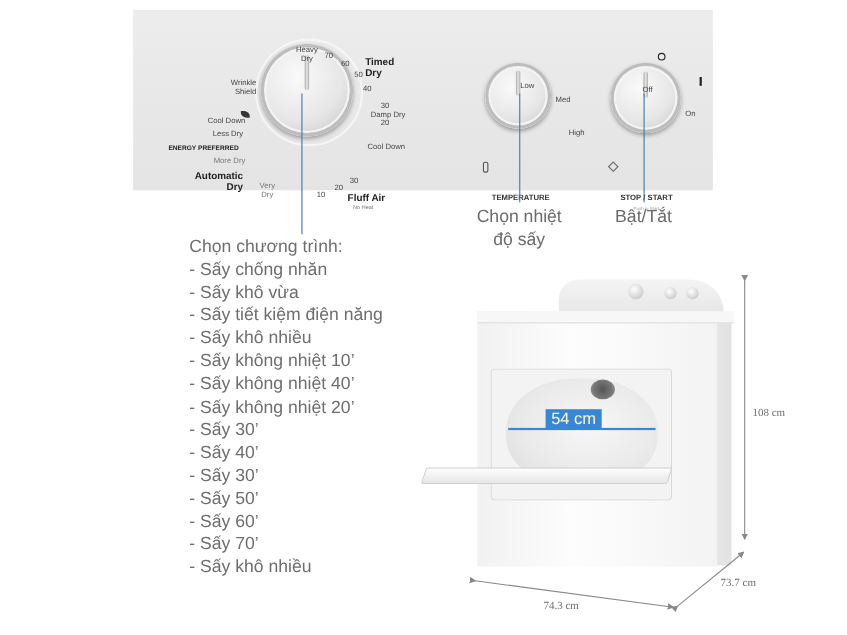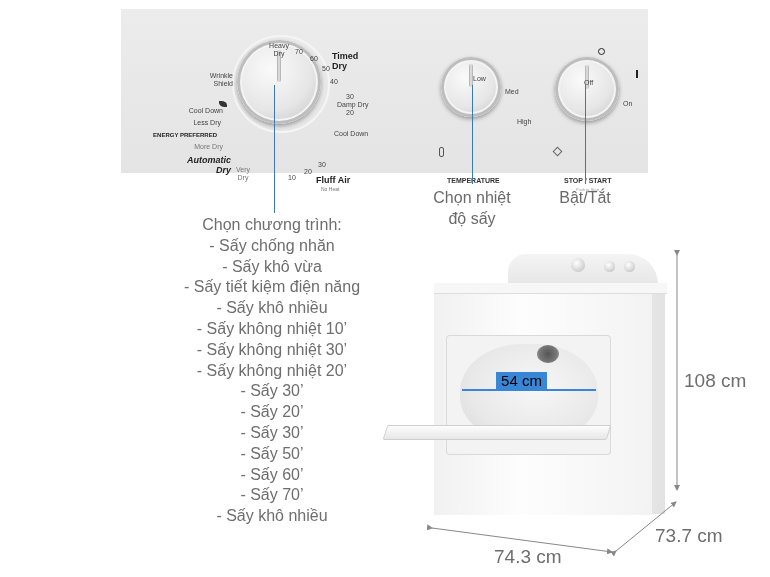--- a/index.html
+++ b/index.html
@@ -7,52 +7,52 @@
   .panel{position:absolute;left:121px;top:9px;width:527px;height:164px;background:linear-gradient(180deg,#ececec 0%,#e4e4e4 100%);}
   .knob{position:absolute;border-radius:50%;background:radial-gradient(circle at 40% 35%,#fafafa 0%,#e6e6e6 55%,#cfcfcf 80%,#9a9a9a 100%);box-shadow:0 2px 4px rgba(0,0,0,.35),inset 0 0 0 3px #bdbdbd,inset 0 0 0 5px #f4f4f4;}
   .knob .ptr{position:absolute;left:50%;top:12%;width:4px;height:38%;margin-left:-2px;background:linear-gradient(90deg,#a9a9a9,#e8e8e8,#a9a9a9);border-radius:2px;}
   .ring{position:absolute;border-radius:50%;border:2px solid #f5f5f5;}
   .lbl{position:absolute;font-size:7px;color:#444;line-height:8px;white-space:nowrap;margin-top:29px;}
   .lbl.b{font-weight:bold;font-size:9px;color:#222;line-height:10px;}
   .lbl.c{text-align:center;}
   .lbl.r{text-align:right;}
   .vline{position:absolute;width:1px;background:#3c78b4;}
   .cap{position:absolute;color:#6a6a6a;font-size:16px;line-height:21px;text-align:center;}
-  .prog{position:absolute;left:172px;top:215px;width:200px;text-align:center;color:#6e6e6e;font-size:16px;line-height:20.8px;}
-  .dim{position:absolute;color:#6e6e6e;font-size:19px;}
+  .prog{position:absolute;left:172px;top:215px;width:200px;color:#6e6e6e;font-size:16px;line-height:20.8px;}
+  .dim{position:absolute;color:#6e6e6e;font-size:10px;font-family:Liberation Serif, serif;}
   .dryer-body{position:absolute;left:434px;top:283px;width:218px;height:232px;background:linear-gradient(90deg,#f1f1f1 0%,#fdfdfd 40%,#f3f3f3 100%);}
   .dryer-side{position:absolute;left:625px;top:288px;width:40px;height:226px;background:linear-gradient(90deg,#ececec,#e2e2e2);}
   .dryer-top{position:absolute;left:434px;top:283px;width:233px;height:10px;background:#f7f7f7;border-bottom:1px solid #ddd;}
   .console{position:absolute;left:508px;top:254px;width:150px;height:32px;background:linear-gradient(180deg,#f4f4f4,#e6e6e6);border-radius:18px 30px 0 0;}
   .mknob{position:absolute;border-radius:50%;background:radial-gradient(circle at 40% 35%,#fff,#cfcfcf 70%,#8e8e8e);}
   .door-opening{position:absolute;left:446px;top:335px;width:165px;height:120px;background:#f3f3f3;border-radius:4px;box-shadow:inset 0 0 0 1px #d9d9d9;}
   .drum{position:absolute;left:460px;top:344px;width:138px;height:96px;background:radial-gradient(ellipse at 55% 45%,#f7f7f7 0%,#e9e9e9 60%,#d9d9d9 100%);border-radius:45% 45% 40% 40%/50% 50% 45% 45%;}
   .vent{position:absolute;left:537px;top:345px;width:22px;height:18px;border-radius:50%;background:radial-gradient(circle,#555 0%,#777 60%,#aaa 100%);}
   .door{position:absolute;left:385px;top:425px;width:222px;height:13px;background:linear-gradient(180deg,#fdfdfd,#e7e7e7);transform:skewX(-18deg);transform-origin:left;border:1px solid #cfcfcf;border-radius:2px;}
-  .m54{position:absolute;left:496px;top:372px;width:51px;height:18px;background:#3a86d6;color:#000000;font-size:15px;line-height:18px;text-align:center;}
+  .m54{position:absolute;left:496px;top:372px;width:51px;height:18px;background:#3a86d6;color:#fef9c3;font-size:15px;line-height:18px;text-align:center;}
   .m54line{position:absolute;left:462px;top:389px;width:134px;height:2px;background:#3a86d6;}
   svg{position:absolute;left:0;top:0;}
 </style>
 </head>
 <body>
 
 <div class="panel">
 
   <div class="ring" style="left:111px;top:26px;width:94px;height:94px;"></div>
   <div class="knob" style="left:116px;top:31px;width:84px;height:84px;">
       <div class="ptr"></div>
     </div>
   <div class="lbl r" style="left:72px;top:34px;width:40px;white-space:pre;">Wrinkle
 Shield</div>
   <div class="lbl r" style="left:52px;top:69px;width:50px;">Cool Down</div>
   <div class="lbl r" style="left:52px;top:81px;width:48px;">Less Dry</div>
   <div class="lbl r" style="left:6px;top:93px;width:90px;font-weight:bold;font-size:6px;color:#222;">ENERGY PREFERRED</div>
   <span style="position:absolute;left:98px;top:92px;width:8px;height:6px;background:#333;border-radius:0 70% 0 70%;"></span>
   <div class="lbl r" style="left:52px;top:105px;width:50px;color:#777;">More Dry</div>
-  <div class="lbl b r" style="left:48px;top:117px;width:62px;white-space:pre;font-style:italic;">Automatic
+  <div class="lbl b r" style="left:38px;top:117px;width:62px;white-space:pre;">Automatic
 Dry</div>
   <div class="lbl c" style="left:110px;top:128px;width:24px;white-space:pre;color:#777;">Very
 Dry</div>
   <div class="lbl c" style="left:145px;top:4px;width:26px;white-space:pre;">Heavy
 Dry</div>
   <div class="lbl" style="left:174px;top:10px;">70</div>
   <div class="lbl" style="left:189px;top:17px;">60</div>
   <div class="lbl" style="left:201px;top:27px;">50</div>
   <div class="lbl" style="left:209px;top:40px;">40</div>
   <div class="lbl b" style="left:211px;top:13px;white-space:pre;">Timed
@@ -96,24 +96,24 @@
 độ sấy</div>
 <div class="cap" style="left:545px;top:187px;width:80px;">Bật/Tắt</div>
 
 <div class="prog">
   <div>Chọn chương trình:</div>
   <div>- Sấy chống nhăn</div>
   <div>- Sấy khô vừa</div>
   <div>- Sấy tiết kiệm điện năng</div>
   <div>- Sấy khô nhiều</div>
   <div>- Sấy không nhiệt 10’</div>
-  <div>- Sấy không nhiệt 30’</div>
+  <div>- Sấy không nhiệt 40’</div>
   <div>- Sấy không nhiệt 20’</div>
   <div>- Sấy 30’</div>
-  <div>- Sấy 20’</div>
+  <div>- Sấy 40’</div>
   <div>- Sấy 30’</div>
   <div>- Sấy 50’</div>
   <div>- Sấy 60’</div>
   <div>- Sấy 70’</div>
   <div>- Sấy khô nhiều</div>
 </div>
 
 <div>
   <div class="console"></div>
   <div class="mknob" style="left:571px;top:258px;width:14px;height:14px;"></div>

